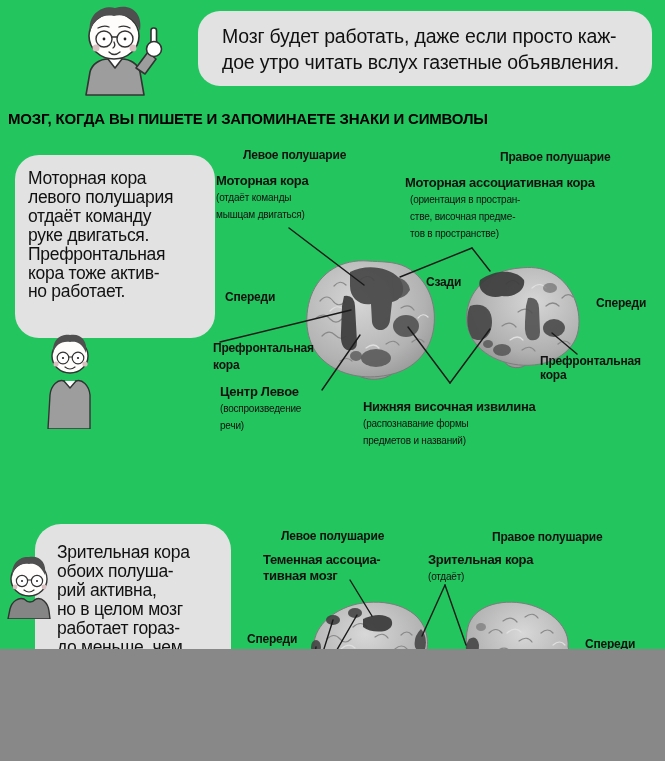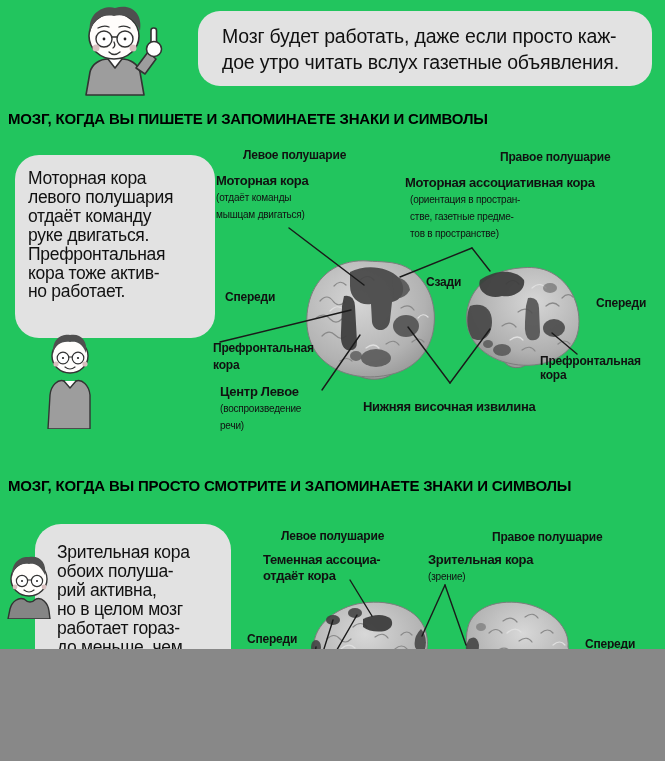--- a/index.html
+++ b/index.html
@@ -114,39 +114,41 @@
 
   <div class="lbl b" style="left:216px;top:173px">
     <div>Моторная кора</div>
     <div class="desc pre">(отдаёт команды
 мышцам двигаться)</div>
   </div>
 
   <div class="lbl b" style="left:405px;top:175px">
     <div>Моторная ассоциативная кора</div>
     <div class="desc pre" style="padding-left:5px">(ориентация в простран-
-стве, газетные предме-
+стве, височная предме-
 тов в пространстве)</div>
   </div>
 
   <div class="lbl" style="left:225px;top:290px">Спереди</div>
   <div class="lbl" style="left:426px;top:275px">Сзади</div>
   <div class="lbl" style="left:596px;top:296px">Спереди</div>
 
   <div class="lbl side pre" style="left:213px;top:340px">Префронтальная
 кора</div>
 
   <div class="lbl b" style="left:220px;top:384px">
     <div>Центр Левое</div>
     <div class="desc pre">(воспроизведение
 речи)</div>
   </div>
 
   <div class="lbl b" style="left:363px;top:399px">
     <div>Нижняя височная извилина</div>
+    <div class="desc pre">(распознавание формы
+предметов и названий)</div>
   </div>
 
   <div class="lbl" style="left:540px;top:354px">Префронтальная кора</div>
 
   <div class="brain" style="left:300px;top:256px">
     <svg viewBox="0 0 138 128" width="138" height="128">
       <defs>
         <radialGradient id="g1" cx="40%" cy="35%" r="75%">
           <stop offset="0%" stop-color="#d6d6d6"></stop>
             <stop offset="70%" stop-color="#b2b2b2"></stop>
@@ -207,21 +209,20 @@
       <path d="M18,16 C35,4 55,6 62,16 C64,26 52,34 40,32 C28,36 14,28 18,16 Z" fill="#3c3c3c" opacity="0.92"></path>
       <path d="M8,42 C20,38 30,44 30,58 C30,72 20,80 10,74 C4,64 4,50 8,42 Z" fill="#464646" opacity="0.92"></path>
       <path d="M66,34 Q76,32 77,44 L78,68 Q78,78 68,76 Q62,73 63,58 L64,42 Z" fill="#525252" opacity="0.9"></path>
       <ellipse cx="40" cy="86" rx="9" ry="6" fill="#555" opacity="0.85"></ellipse>
       <ellipse cx="26" cy="80" rx="5" ry="4" fill="#555" opacity="0.8"></ellipse>
       <ellipse cx="92" cy="64" rx="11" ry="9" fill="#474747" opacity="0.88"></ellipse>
       <ellipse cx="88" cy="24" rx="7" ry="5" fill="#606060" opacity="0.6"></ellipse>
     </svg>
   </div>
 
-  <div class="heading" style="top:477px">МОЗГ, КОГДА ВЫ ПРОСТО СМОТРИТЕ И ЗАПОМИНАЕТЕ ЗНАКИ И СИМВОЛЫ</div>
 
   <div class="bubble bubble-s2">
     <div class="txt pre">Зрительная кора
 обоих полуша-
 рий активна,
 но в целом мозг
 работает гораз-
 до меньше, чем
 когда вы пишете
 и запоминаете.</div>
@@ -242,25 +243,25 @@
         <circle cx="40" cy="32" r="2.4" fill="var(--blush)" stroke="none"></circle>
         <path d="M20,35 q5,4 10,0" fill="none" stroke-width="1.2"></path>
       </g>
     </svg>
   </div>
 
   <div class="lbl" style="left:281px;top:529px">Левое полушарие</div>
   <div class="lbl" style="left:492px;top:530px">Правое полушарие</div>
 
   <div class="lbl b pre" style="left:263px;top:552px">Теменная ассоциа-
-отдаёт кора</div>
+тивная мозг</div>
 
   <div class="lbl b" style="left:428px;top:552px">
     <div>Зрительная кора</div>
-    <div class="desc pre">(зрение)</div>
+    <div class="desc pre">(отдаёт)</div>
   </div>
 
   <div class="lbl" style="left:247px;top:632px">Спереди</div>
   <div class="lbl" style="left:422px;top:671px">Сзади</div>
   <div class="lbl" style="left:585px;top:637px">Спереди</div>
 
 
   <div class="lbl b" style="left:348px;top:719px;font-size:13.5px">Нижняя височная извилина</div>
 
   <div class="brain" style="left:305px;top:597px">

